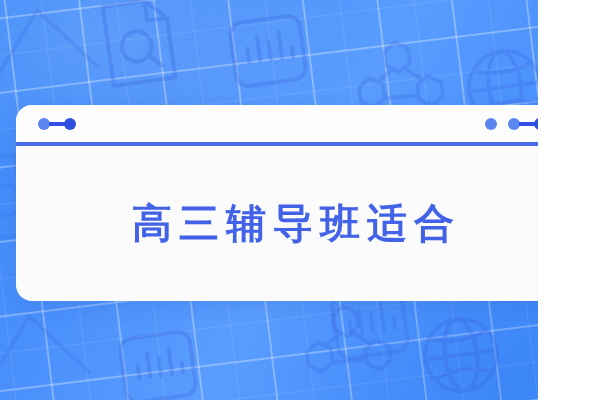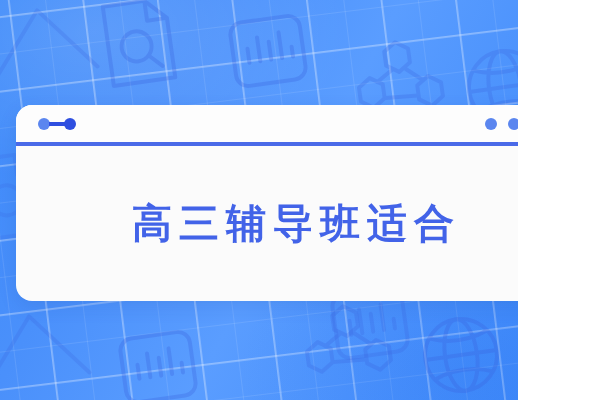--- a/index.html
+++ b/index.html
@@ -6,20 +6,21 @@
     margin: 0;
     padding: 0;
     background: #ffffff;
   }
   #banner {
     position: relative;
     width: 518px;
     height: 400px;
     overflow: hidden;
     font-family: "Liberation Sans", "DejaVu Sans", sans-serif;
+    padding-left: 20px;
   }
 
   
   .bg-base {
     position: absolute;
     inset: 0;
     background: linear-gradient(118deg, #3f8bfa 0%, #4a90fb 28%, #5a9dff 55%, #4b92fc 78%, #3e89f9 100%);
   }
   .bg-sheen {
     position: absolute;

